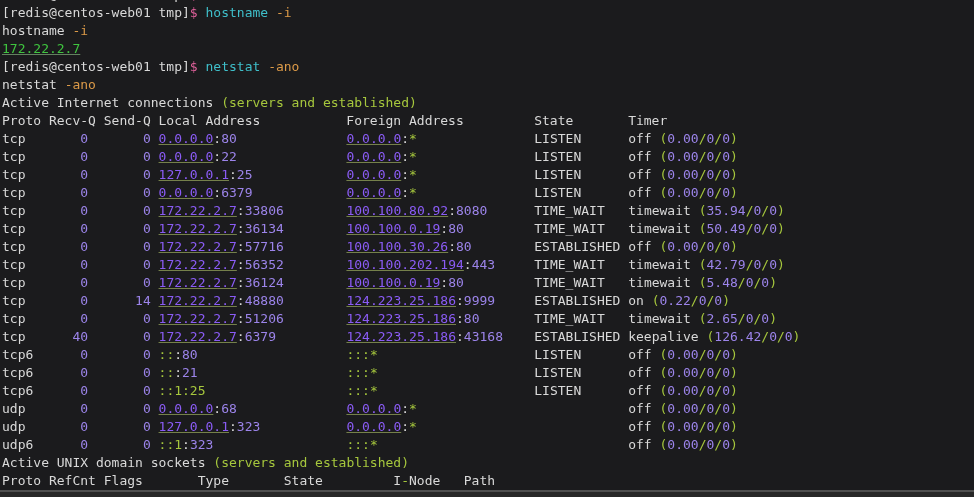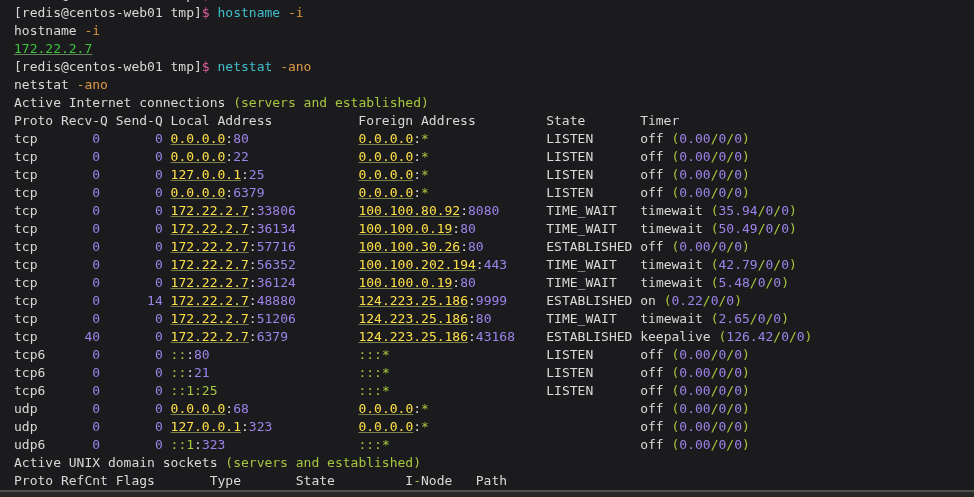--- a/index.html
+++ b/index.html
@@ -4,30 +4,30 @@
 <style>
   * { margin:0; padding:0; box-sizing:border-box; }
   html,body { width:974px; height:497px; overflow:hidden; }
   body { background:#1b1b1d; font-family:"DejaVu Sans Mono", monospace; }
   #term {
     font:13px/18px "DejaVu Sans Mono", monospace;
     padding-left:2px;
     white-space:pre;
     letter-spacing:0;
   }
-  .tline { height:18px; white-space:pre;margin-left:12px; }
+  .tline { height:18px; white-space:pre; }
   .clipwrap { height:4px; overflow:hidden; }
   .clipwrap .tline { margin-top:-14px; }
   .txt { color:#d9d9d9; }
   .cmd { color:#3fbfca; }
   .arg { color:#dc9a48; }
   .prm { color:#e0619b; }
   .grn { color:#a6c73d; }
   .num { color:#9c84ea; }
-  .ipu { color:#fde047; text-decoration:underline; text-decoration-color:#75804b; }
+  .ipu { color:#8b5cf6; text-decoration:underline; text-decoration-color:#75804b; }
   .ip4 { color:#3fc53f; text-decoration:underline; text-decoration-color:#62825f; }
   #bottombar {
     position:fixed; left:0; bottom:0; width:974px; height:7px;
     background:#272727; border-top:2px solid #4f4f4f;
   }
 </style>
 </head>
 <body>
 
 <pre id="term"><div class="clipwrap"><div class="tline"><span class="txt">[redis@centos-web01 tmp]</span><span class="prm">$</span><span class="txt"> </span><span class="cmd">hostname</span><span class="txt"> </span><span class="arg">-i</span></div></div><div class="tline"><span class="txt">[redis@centos-web01 tmp]</span><span class="prm">$</span><span class="txt"> </span><span class="cmd">hostname</span><span class="txt"> </span><span class="arg">-i</span></div><div class="tline"><span class="txt">hostname </span><span class="arg">-i</span></div><div class="tline"><span class="ip4">172.22.2.7</span></div><div class="tline"><span class="txt">[redis@centos-web01 tmp]</span><span class="prm">$</span><span class="txt"> </span><span class="cmd">netstat</span><span class="txt"> </span><span class="arg">-ano</span></div><div class="tline"><span class="txt">netstat </span><span class="arg">-ano</span></div><div class="tline"><span class="txt">Active Internet connections </span><span class="grn">(servers and established)</span></div><div class="tline"><span class="txt">Proto Recv-Q Send-Q Local Address           Foreign Address         State       Timer</span></div><div class="tline"><span class="txt">tcp</span><span class="txt">       </span><span class="num">0</span><span class="txt">       </span><span class="num">0</span><span class="txt"> </span><span class="ipu">0.0.0.0</span><span class="txt">:</span><span class="num">80</span><span class="txt">              </span><span class="ipu">0.0.0.0</span><span class="txt">:</span><span class="grn">*</span><span class="txt">               </span><span class="txt">LISTEN</span><span class="txt">      </span><span class="txt">off </span><span class="grn">(</span><span class="num">0.00</span><span class="grn">/</span><span class="num">0</span><span class="grn">/</span><span class="num">0</span><span class="grn">)</span></div><div class="tline"><span class="txt">tcp</span><span class="txt">       </span><span class="num">0</span><span class="txt">       </span><span class="num">0</span><span class="txt"> </span><span class="ipu">0.0.0.0</span><span class="txt">:</span><span class="num">22</span><span class="txt">              </span><span class="ipu">0.0.0.0</span><span class="txt">:</span><span class="grn">*</span><span class="txt">               </span><span class="txt">LISTEN</span><span class="txt">      </span><span class="txt">off </span><span class="grn">(</span><span class="num">0.00</span><span class="grn">/</span><span class="num">0</span><span class="grn">/</span><span class="num">0</span><span class="grn">)</span></div><div class="tline"><span class="txt">tcp</span><span class="txt">       </span><span class="num">0</span><span class="txt">       </span><span class="num">0</span><span class="txt"> </span><span class="ipu">127.0.0.1</span><span class="txt">:</span><span class="num">25</span><span class="txt">            </span><span class="ipu">0.0.0.0</span><span class="txt">:</span><span class="grn">*</span><span class="txt">               </span><span class="txt">LISTEN</span><span class="txt">      </span><span class="txt">off </span><span class="grn">(</span><span class="num">0.00</span><span class="grn">/</span><span class="num">0</span><span class="grn">/</span><span class="num">0</span><span class="grn">)</span></div><div class="tline"><span class="txt">tcp</span><span class="txt">       </span><span class="num">0</span><span class="txt">       </span><span class="num">0</span><span class="txt"> </span><span class="ipu">0.0.0.0</span><span class="txt">:</span><span class="num">6379</span><span class="txt">            </span><span class="ipu">0.0.0.0</span><span class="txt">:</span><span class="grn">*</span><span class="txt">               </span><span class="txt">LISTEN</span><span class="txt">      </span><span class="txt">off </span><span class="grn">(</span><span class="num">0.00</span><span class="grn">/</span><span class="num">0</span><span class="grn">/</span><span class="num">0</span><span class="grn">)</span></div><div class="tline"><span class="txt">tcp</span><span class="txt">       </span><span class="num">0</span><span class="txt">       </span><span class="num">0</span><span class="txt"> </span><span class="ipu">172.22.2.7</span><span class="txt">:</span><span class="num">33806</span><span class="txt">        </span><span class="ipu">100.100.80.92</span><span class="txt">:</span><span class="num">8080</span><span class="txt">      </span><span class="txt">TIME_WAIT</span><span class="txt">   </span><span class="txt">timewait </span><span class="grn">(</span><span class="num">35.94</span><span class="grn">/</span><span class="num">0</span><span class="grn">/</span><span class="num">0</span><span class="grn">)</span></div><div class="tline"><span class="txt">tcp</span><span class="txt">       </span><span class="num">0</span><span class="txt">       </span><span class="num">0</span><span class="txt"> </span><span class="ipu">172.22.2.7</span><span class="txt">:</span><span class="num">36134</span><span class="txt">        </span><span class="ipu">100.100.0.19</span><span class="txt">:</span><span class="num">80</span><span class="txt">         </span><span class="txt">TIME_WAIT</span><span class="txt">   </span><span class="txt">timewait </span><span class="grn">(</span><span class="num">50.49</span><span class="grn">/</span><span class="num">0</span><span class="grn">/</span><span class="num">0</span><span class="grn">)</span></div><div class="tline"><span class="txt">tcp</span><span class="txt">       </span><span class="num">0</span><span class="txt">       </span><span class="num">0</span><span class="txt"> </span><span class="ipu">172.22.2.7</span><span class="txt">:</span><span class="num">57716</span><span class="txt">        </span><span class="ipu">100.100.30.26</span><span class="txt">:</span><span class="num">80</span><span class="txt">        </span><span class="txt">ESTABLISHED</span><span class="txt"> </span><span class="txt">off </span><span class="grn">(</span><span class="num">0.00</span><span class="grn">/</span><span class="num">0</span><span class="grn">/</span><span class="num">0</span><span class="grn">)</span></div><div class="tline"><span class="txt">tcp</span><span class="txt">       </span><span class="num">0</span><span class="txt">       </span><span class="num">0</span><span class="txt"> </span><span class="ipu">172.22.2.7</span><span class="txt">:</span><span class="num">56352</span><span class="txt">        </span><span class="ipu">100.100.202.194</span><span class="txt">:</span><span class="num">443</span><span class="txt">     </span><span class="txt">TIME_WAIT</span><span class="txt">   </span><span class="txt">timewait </span><span class="grn">(</span><span class="num">42.79</span><span class="grn">/</span><span class="num">0</span><span class="grn">/</span><span class="num">0</span><span class="grn">)</span></div><div class="tline"><span class="txt">tcp</span><span class="txt">       </span><span class="num">0</span><span class="txt">       </span><span class="num">0</span><span class="txt"> </span><span class="ipu">172.22.2.7</span><span class="txt">:</span><span class="num">36124</span><span class="txt">        </span><span class="ipu">100.100.0.19</span><span class="txt">:</span><span class="num">80</span><span class="txt">         </span><span class="txt">TIME_WAIT</span><span class="txt">   </span><span class="txt">timewait </span><span class="grn">(</span><span class="num">5.48</span><span class="grn">/</span><span class="num">0</span><span class="grn">/</span><span class="num">0</span><span class="grn">)</span></div><div class="tline"><span class="txt">tcp</span><span class="txt">       </span><span class="num">0</span><span class="txt">      </span><span class="num">14</span><span class="txt"> </span><span class="ipu">172.22.2.7</span><span class="txt">:</span><span class="num">48880</span><span class="txt">        </span><span class="ipu">124.223.25.186</span><span class="txt">:</span><span class="num">9999</span><span class="txt">     </span><span class="txt">ESTABLISHED</span><span class="txt"> </span><span class="txt">on </span><span class="grn">(</span><span class="num">0.22</span><span class="grn">/</span><span class="num">0</span><span class="grn">/</span><span class="num">0</span><span class="grn">)</span></div><div class="tline"><span class="txt">tcp</span><span class="txt">       </span><span class="num">0</span><span class="txt">       </span><span class="num">0</span><span class="txt"> </span><span class="ipu">172.22.2.7</span><span class="txt">:</span><span class="num">51206</span><span class="txt">        </span><span class="ipu">124.223.25.186</span><span class="txt">:</span><span class="num">80</span><span class="txt">       </span><span class="txt">TIME_WAIT</span><span class="txt">   </span><span class="txt">timewait </span><span class="grn">(</span><span class="num">2.65</span><span class="grn">/</span><span class="num">0</span><span class="grn">/</span><span class="num">0</span><span class="grn">)</span></div><div class="tline"><span class="txt">tcp</span><span class="txt">      </span><span class="num">40</span><span class="txt">       </span><span class="num">0</span><span class="txt"> </span><span class="ipu">172.22.2.7</span><span class="txt">:</span><span class="num">6379</span><span class="txt">         </span><span class="ipu">124.223.25.186</span><span class="txt">:</span><span class="num">43168</span><span class="txt">    </span><span class="txt">ESTABLISHED</span><span class="txt"> </span><span class="txt">keepalive </span><span class="grn">(</span><span class="num">126.42</span><span class="grn">/</span><span class="num">0</span><span class="grn">/</span><span class="num">0</span><span class="grn">)</span></div><div class="tline"><span class="txt">tcp6</span><span class="txt">      </span><span class="num">0</span><span class="txt">       </span><span class="num">0</span><span class="txt"> </span><span class="grn">::</span><span class="txt">:</span><span class="num">80</span><span class="txt">                   </span><span class="grn">:::*</span><span class="txt">                    </span><span class="txt">LISTEN</span><span class="txt">      </span><span class="txt">off </span><span class="grn">(</span><span class="num">0.00</span><span class="grn">/</span><span class="num">0</span><span class="grn">/</span><span class="num">0</span><span class="grn">)</span></div><div class="tline"><span class="txt">tcp6</span><span class="txt">      </span><span class="num">0</span><span class="txt">       </span><span class="num">0</span><span class="txt"> </span><span class="grn">::</span><span class="txt">:</span><span class="num">21</span><span class="txt">                   </span><span class="grn">:::*</span><span class="txt">                    </span><span class="txt">LISTEN</span><span class="txt">      </span><span class="txt">off </span><span class="grn">(</span><span class="num">0.00</span><span class="grn">/</span><span class="num">0</span><span class="grn">/</span><span class="num">0</span><span class="grn">)</span></div><div class="tline"><span class="txt">tcp6</span><span class="txt">      </span><span class="num">0</span><span class="txt">       </span><span class="num">0</span><span class="txt"> </span><span class="grn">::1:25</span><span class="txt">                  </span><span class="grn">:::*</span><span class="txt">                    </span><span class="txt">LISTEN</span><span class="txt">      </span><span class="txt">off </span><span class="grn">(</span><span class="num">0.00</span><span class="grn">/</span><span class="num">0</span><span class="grn">/</span><span class="num">0</span><span class="grn">)</span></div><div class="tline"><span class="txt">udp</span><span class="txt">       </span><span class="num">0</span><span class="txt">       </span><span class="num">0</span><span class="txt"> </span><span class="ipu">0.0.0.0</span><span class="txt">:</span><span class="num">68</span><span class="txt">              </span><span class="ipu">0.0.0.0</span><span class="txt">:</span><span class="grn">*</span><span class="txt">               </span><span class="txt"></span><span class="txt">            </span><span class="txt">off </span><span class="grn">(</span><span class="num">0.00</span><span class="grn">/</span><span class="num">0</span><span class="grn">/</span><span class="num">0</span><span class="grn">)</span></div><div class="tline"><span class="txt">udp</span><span class="txt">       </span><span class="num">0</span><span class="txt">       </span><span class="num">0</span><span class="txt"> </span><span class="ipu">127.0.0.1</span><span class="txt">:</span><span class="num">323</span><span class="txt">           </span><span class="ipu">0.0.0.0</span><span class="txt">:</span><span class="grn">*</span><span class="txt">               </span><span class="txt"></span><span class="txt">            </span><span class="txt">off </span><span class="grn">(</span><span class="num">0.00</span><span class="grn">/</span><span class="num">0</span><span class="grn">/</span><span class="num">0</span><span class="grn">)</span></div><div class="tline"><span class="txt">udp6</span><span class="txt">      </span><span class="num">0</span><span class="txt">       </span><span class="num">0</span><span class="txt"> </span><span class="grn">::1</span><span class="txt">:</span><span class="num">323</span><span class="txt">                 </span><span class="grn">:::*</span><span class="txt">                    </span><span class="txt"></span><span class="txt">            </span><span class="txt">off </span><span class="grn">(</span><span class="num">0.00</span><span class="grn">/</span><span class="num">0</span><span class="grn">/</span><span class="num">0</span><span class="grn">)</span></div><div class="tline"><span class="txt">Active UNIX domain sockets </span><span class="grn">(servers and established)</span></div><div class="tline"><span class="txt">Proto RefCnt Flags       Type       State         I</span><span class="grn">-</span><span class="txt">Node   Path</span></div></pre>

